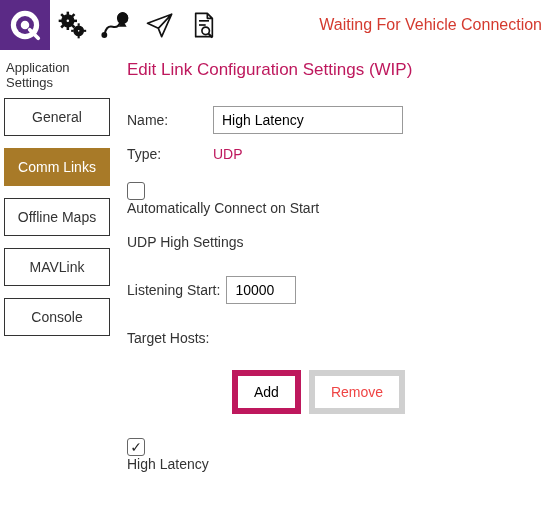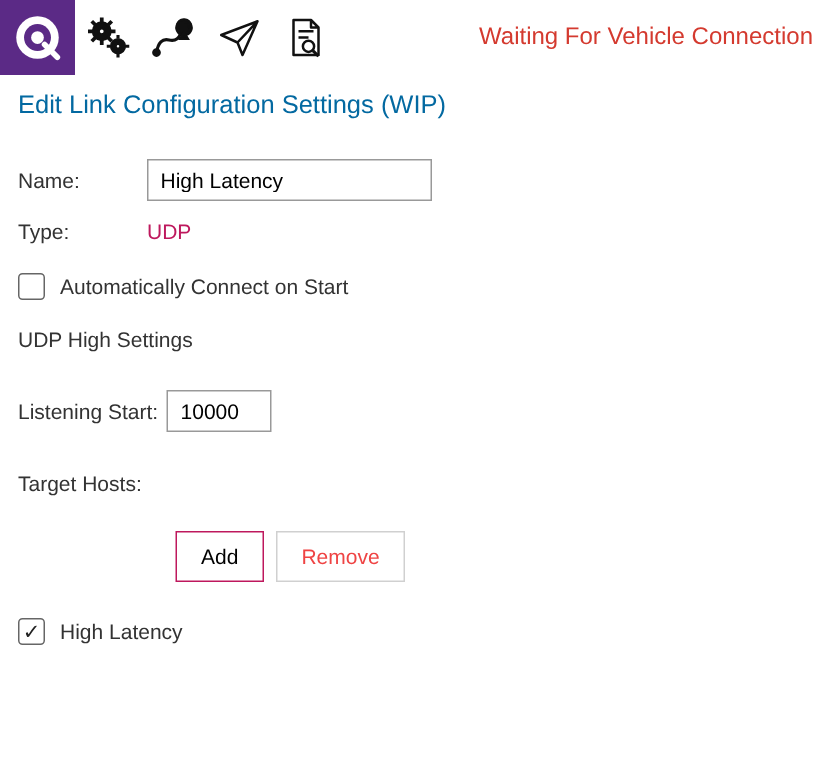--- a/index.html
+++ b/index.html
@@ -76,21 +76,21 @@
     background: #a87a28;
     color: #fff;
     border-color: #a87a28;
   }
   .main {
     flex: 1;
     padding: 8px 14px 0 12px;
   }
   .page-title {
     font-size: 17px;
-    color: #0369a1;
+    color: #be185d;
     margin-bottom: 26px;
     padding-top: 2px;
   }
   .row {
     display: flex;
     align-items: center;
     margin-bottom: 12px;
     gap: 16px;
   }
   .row .label {
@@ -102,22 +102,22 @@
     padding: 4px 8px;
     font-size: 14px;
     height: 28px;
     width: 190px;
     font-family: inherit;
   }
   .small-input { width: 70px; }
   .value-text { color: #be185d; }
   .check-row {
     display: flex;
-    align-items: center;
     margin: 20px 0 18px 0;
+    flex-direction: column;
   }
   .checkbox {
     width: 18px;
     height: 18px;
     border: 1.5px solid #666;
     border-radius: 3px;
     margin-right: 10px;
     display: inline-flex;
     align-items: center;
     justify-content: center;
@@ -137,21 +137,21 @@
   }
   .port-row .plabel { margin-right: 6px; }
   .hosts-label { margin-bottom: 24px; }
   .btn-row {
     display: flex;
     gap: 8px;
     margin-left: 105px;
     margin-bottom: 24px;
   }
   .btn {
-    border: 1px solid #be185d;
+    border: 6px solid #be185d;
     background: #fff;
     padding: 8px 16px;
     font-size: 14px;
     cursor: pointer;
     font-family: inherit;
   }
   .btn.disabled {
     color: #ef4444;
     border-color: #d0d0d0;
     cursor: default;
@@ -216,20 +216,28 @@
       <line x1="12" y1="13" x2="24" y2="13" stroke="#111" stroke-width="2"></line>
       <line x1="12" y1="18" x2="20" y2="18" stroke="#111" stroke-width="2"></line>
       <circle cx="20" cy="25" r="4.5" stroke="#111" stroke-width="2" fill="#fff"></circle>
       <line x1="23.5" y1="28.5" x2="28" y2="33" stroke="#111" stroke-width="2.5"></line>
     </svg>
   </div>
   <div class="status">Waiting For Vehicle Connection</div>
 </div>
 
 <div class="content">
+  <div class="sidebar">
+    <div class="sidebar-title">Application Settings</div>
+    <button class="side-btn">General</button>
+    <button class="side-btn active">Comm Links</button>
+    <button class="side-btn">Offline Maps</button>
+    <button class="side-btn">MAVLink</button>
+    <button class="side-btn">Console</button>
+  </div>
 
   <div class="main">
     <div class="page-title">Edit Link Configuration Settings (WIP)</div>
 
     <div class="row">
       <div class="label">Name:</div>
       <input class="text-input" type="text" value="High Latency" style="">
     </div>
 
     <div class="row">

